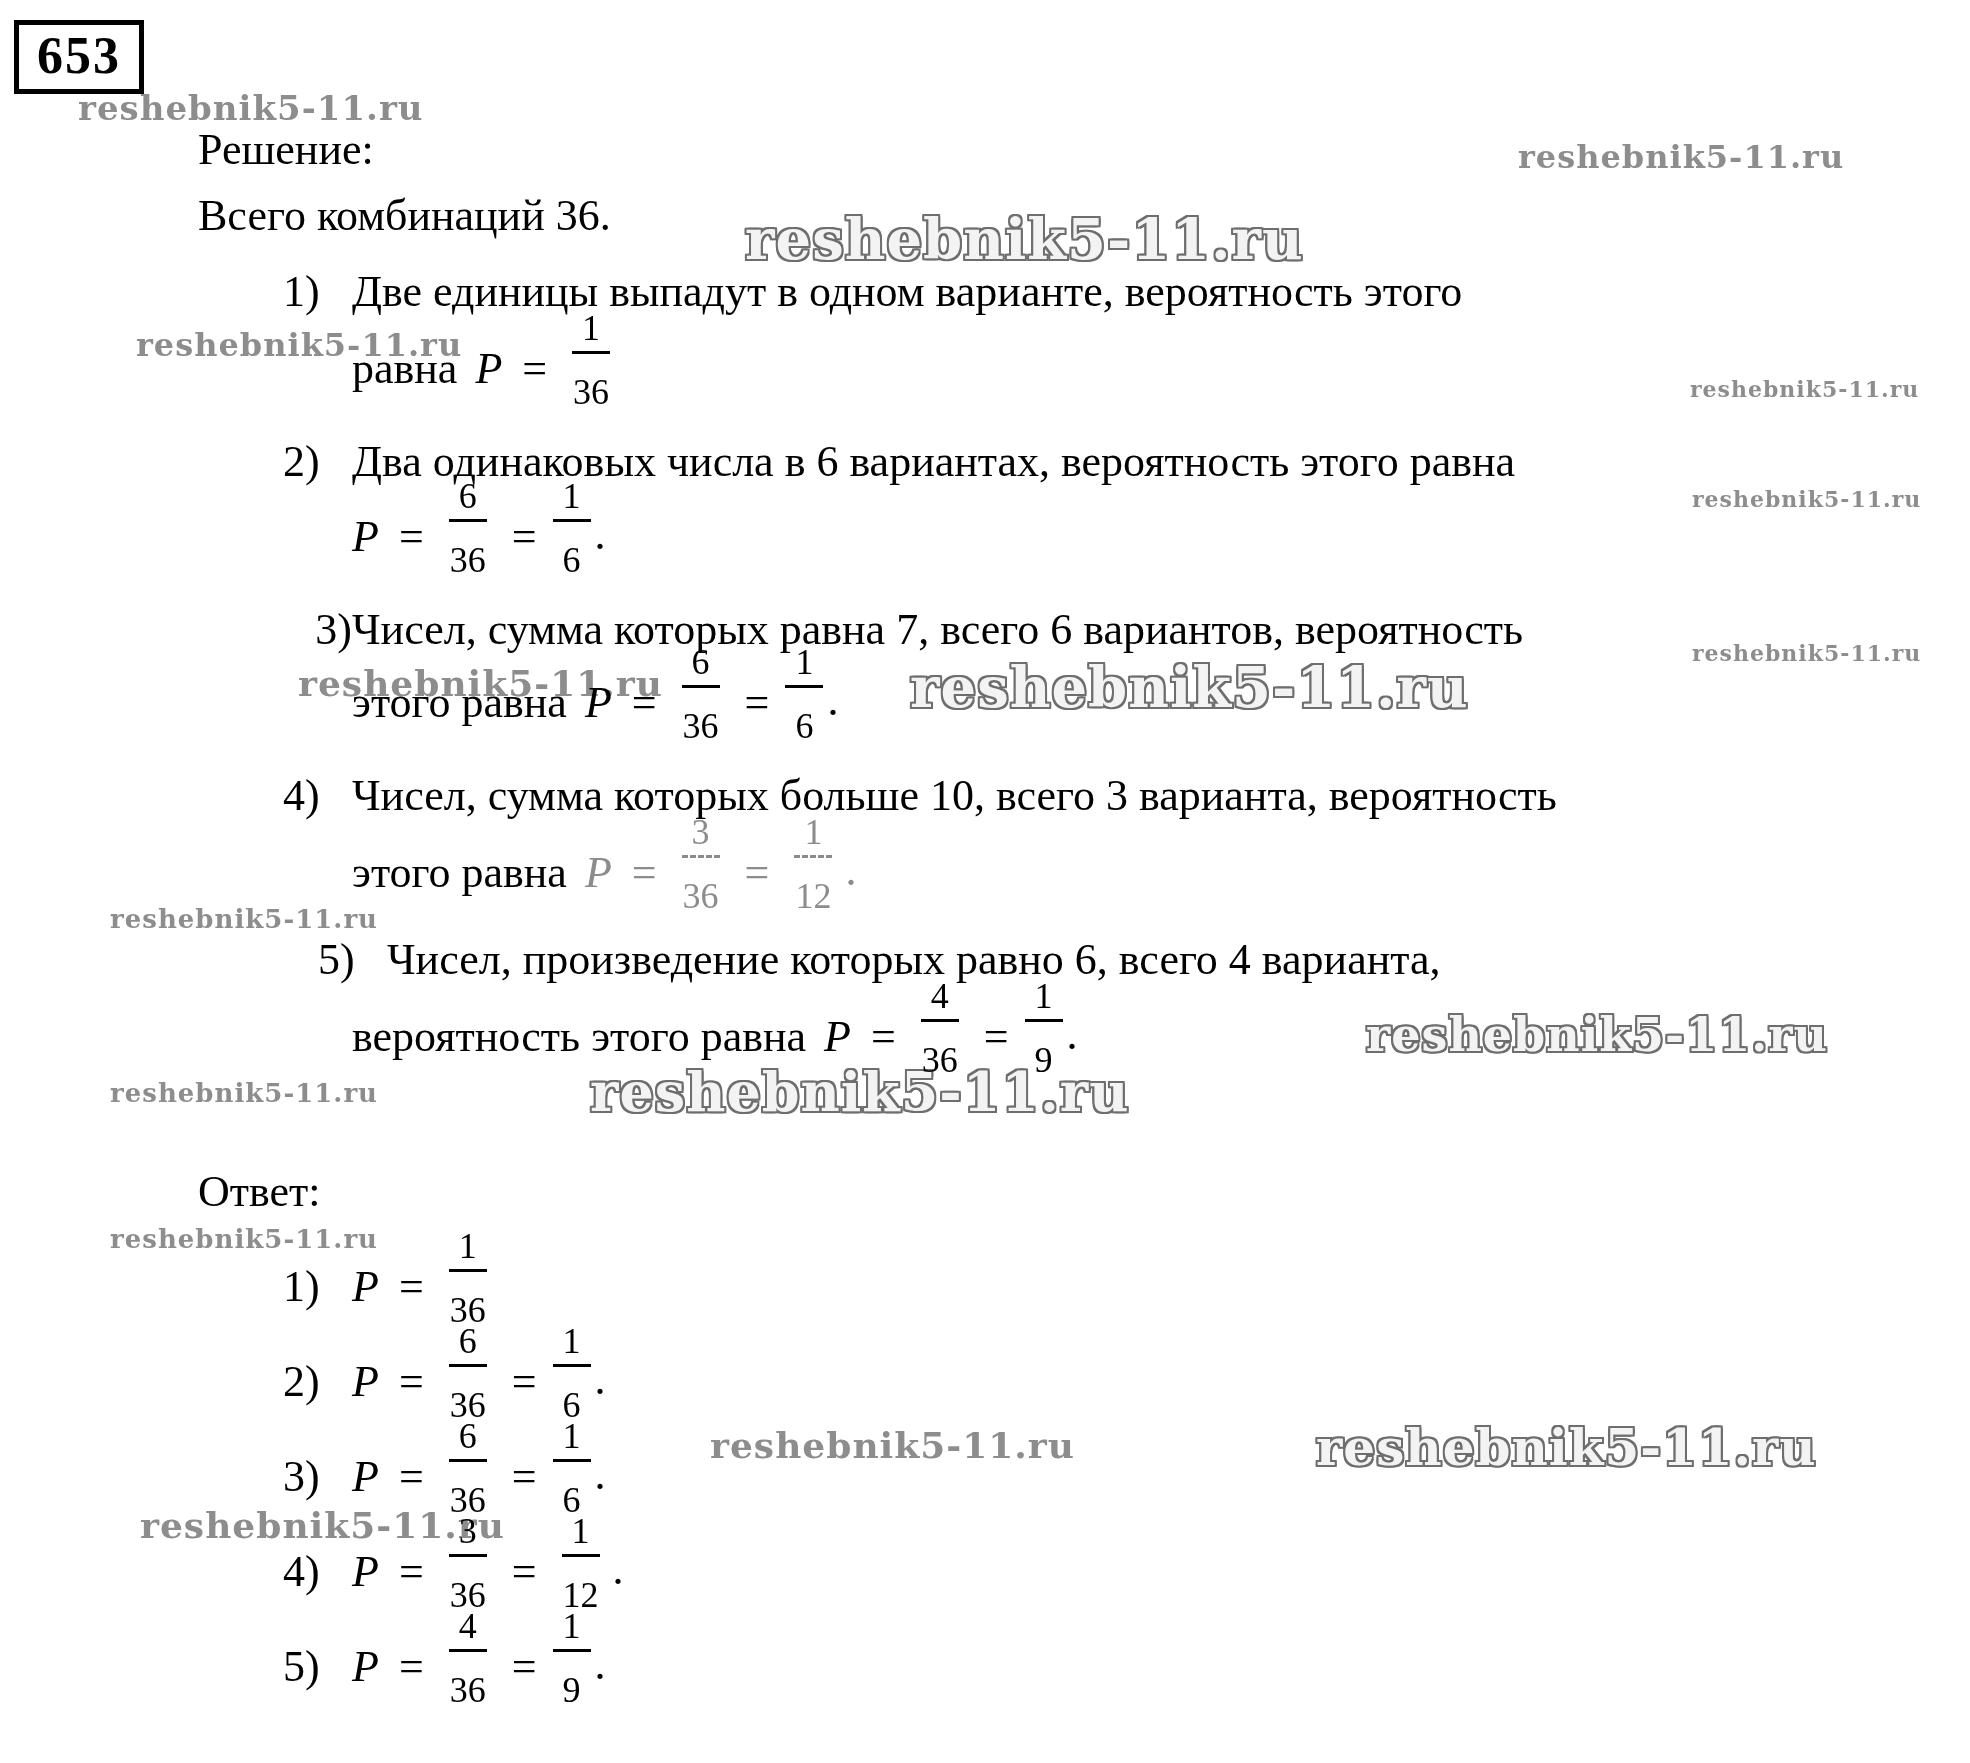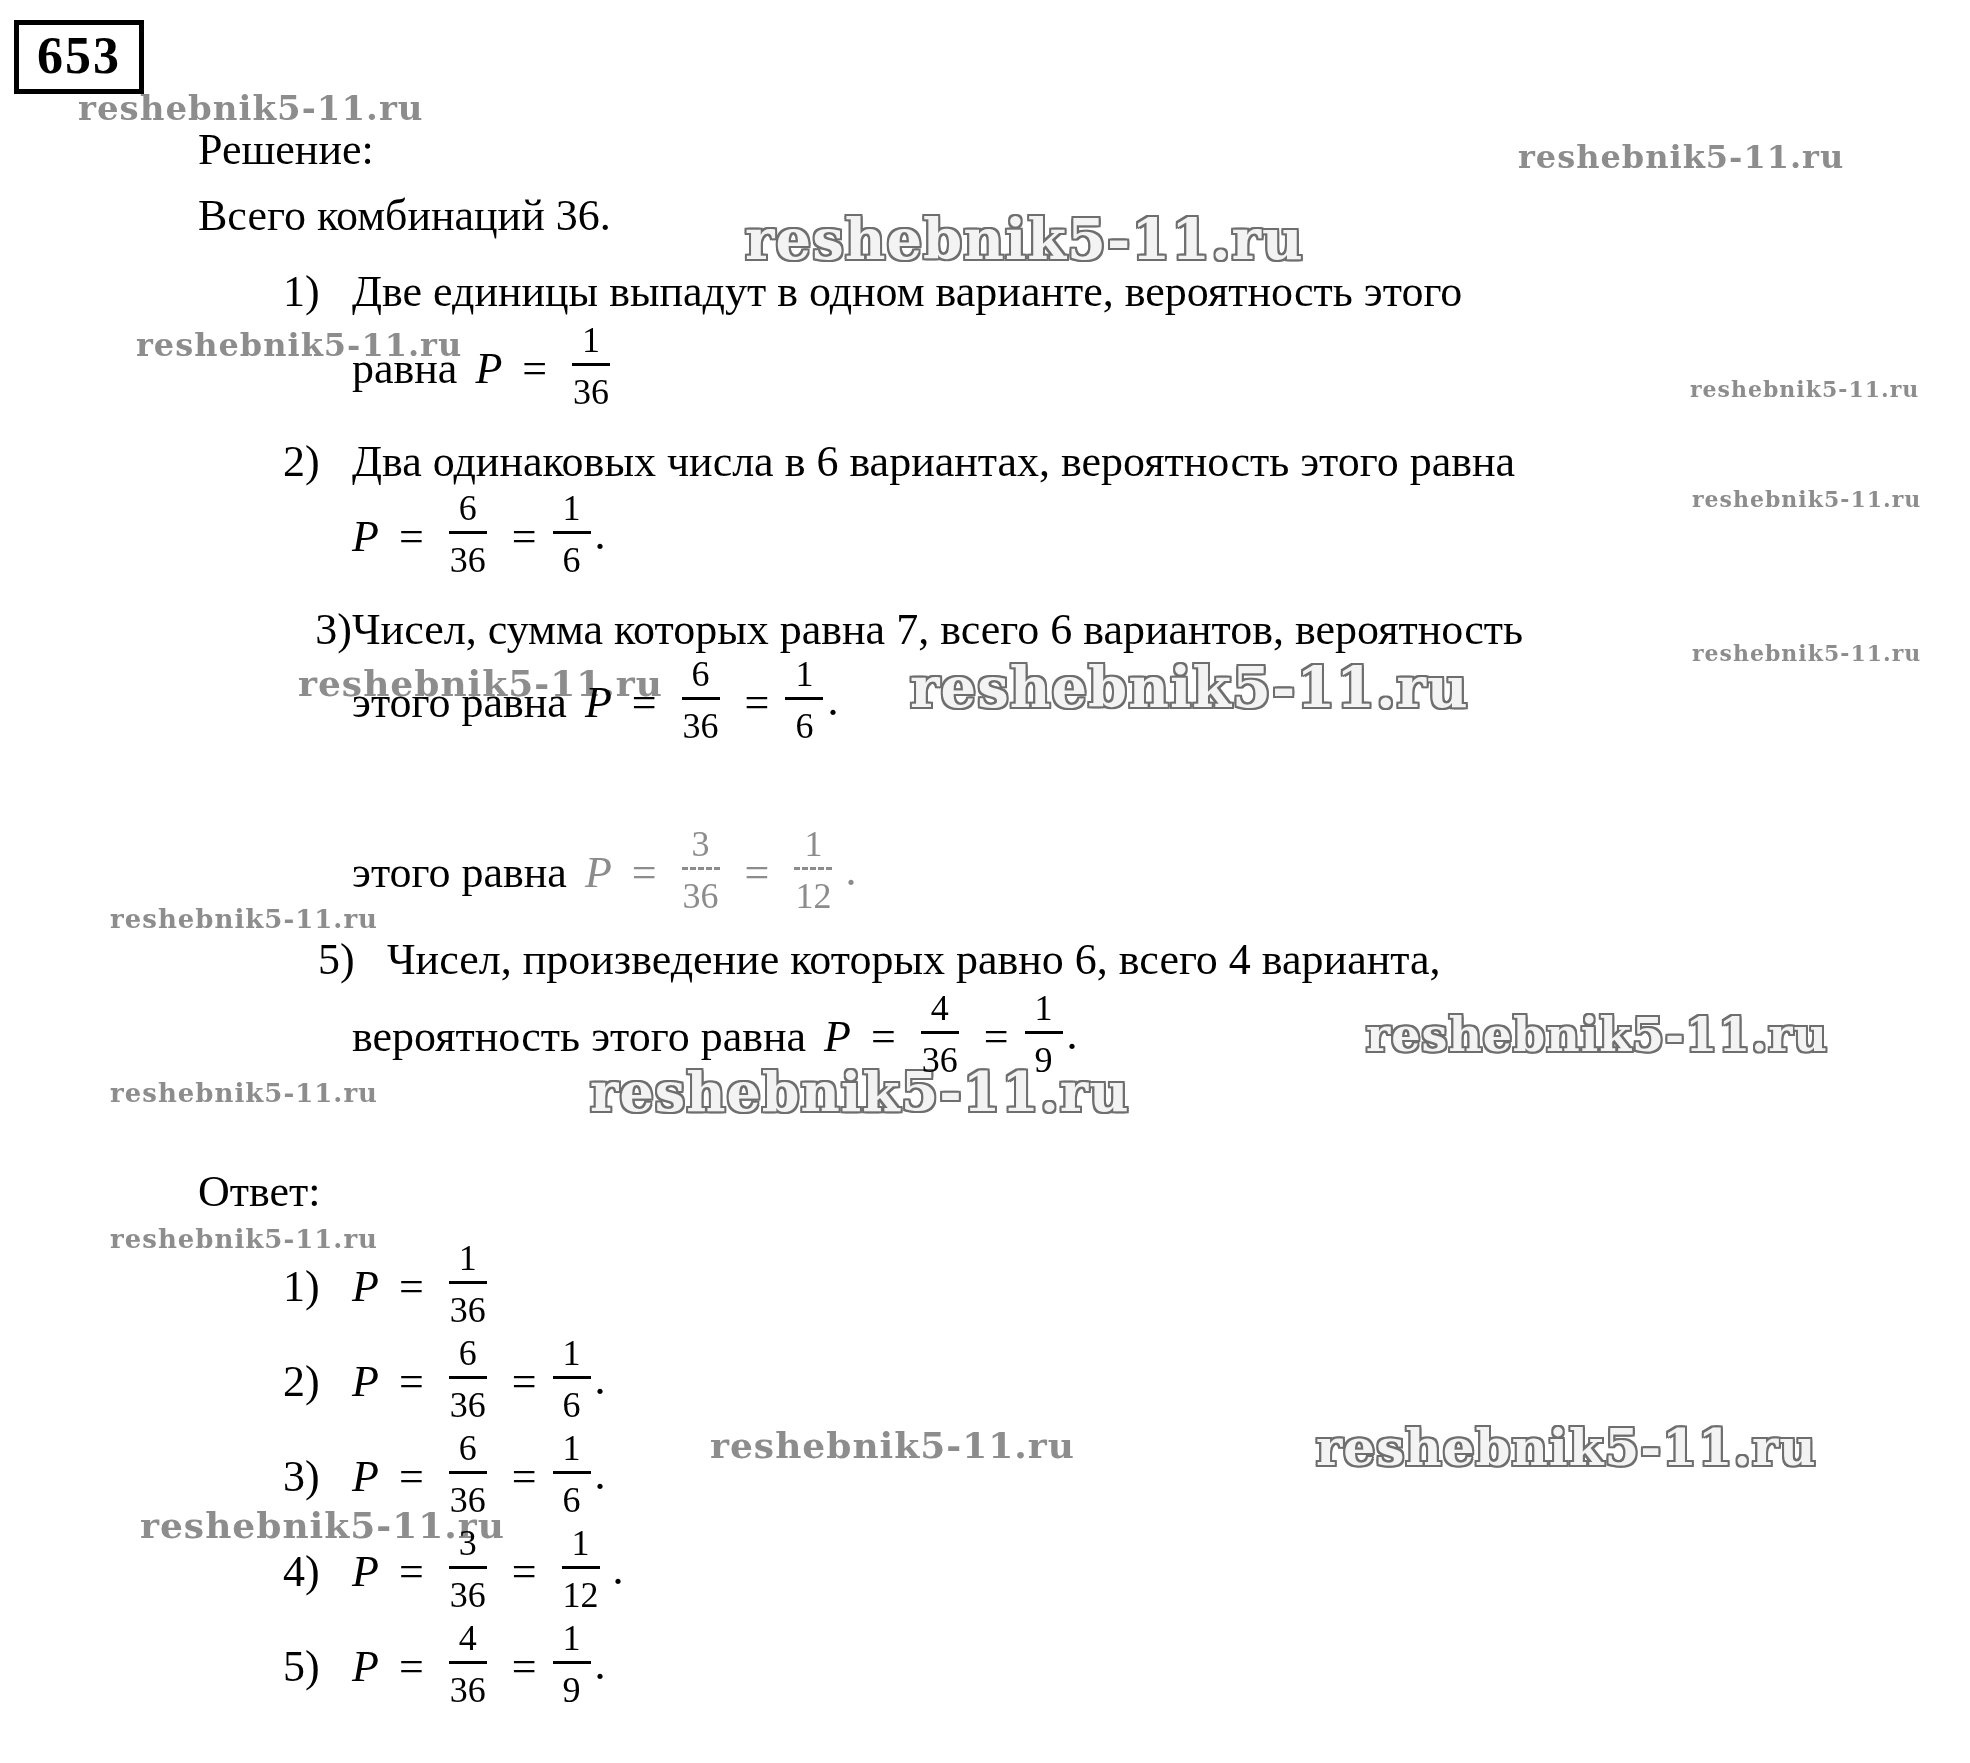--- a/index.html
+++ b/index.html
@@ -10,21 +10,21 @@
   .tline{position:absolute;font-size:44px;white-space:nowrap;z-index:2;}
   .inum{display:inline-block;width:69px;flex:0 0 69px;}
   .eq{position:absolute;display:flex;align-items:center;height:100px;
       font-size:44px;white-space:nowrap;z-index:2;}
   .pre{margin-right:18px;}
   .mvar{font-style:italic;margin-right:4px;}
   .op{margin:0 16px;}
   .frac{display:inline-flex;flex-direction:column;align-items:center;
         font-size:36px;line-height:1.25;}
   .fnum{padding:0 10px;border-bottom:3px solid currentColor;}
-  .fden{padding:4px 10px;font-family:Liberation Serif, serif;}
+  .fden{padding:16px 10px;font-family:Liberation Serif, serif;}
   .tail{margin-left:4px;align-self:flex-end;padding-bottom:26px;}
   .faded{color:#8c8c8c;}
   .frac.faded .fnum{border-bottom-style:dashed;}
   .wm{position:absolute;font-family:"DejaVu Serif",serif;font-weight:bold;
       color:#8d8d8d;white-space:nowrap;z-index:1;letter-spacing:1px;}
   .wm.big{color:#f3f3f3;
       text-shadow:-2px -2px 0 #6e6e6e,2px -2px 0 #6e6e6e,-2px 2px 0 #6e6e6e,
                   2px 2px 0 #6e6e6e,0 2px 0 #6e6e6e,0 -2px 0 #6e6e6e,
                   2px 0 0 #6e6e6e,-2px 0 0 #6e6e6e;}
 </style>
@@ -99,20 +99,23 @@
       <span class="fden">36</span>
     </span>
     <span class="op">=</span>
     <span class="frac">
       <span class="fnum">1</span>
       <span class="fden">6</span>
     </span>
     <span class="tail">.</span>
   </div>
 
+  <div class="tline" style="left:283px;top:770px;">
+    <span class="inum">4)</span><span>Чисел, сумма которых больше 10, всего 3 варианта, вероятность</span>
+  </div>
   <div class="eq" style="left:352px;top:822px;">
     <span class="pre">этого равна</span>
     <i class="mvar faded">P</i>
     <span class="op faded">=</span>
     <span class="frac faded">
       <span class="fnum">3</span>
       <span class="fden">36</span>
     </span>
     <span class="op faded">=</span>
     <span class="frac faded">

